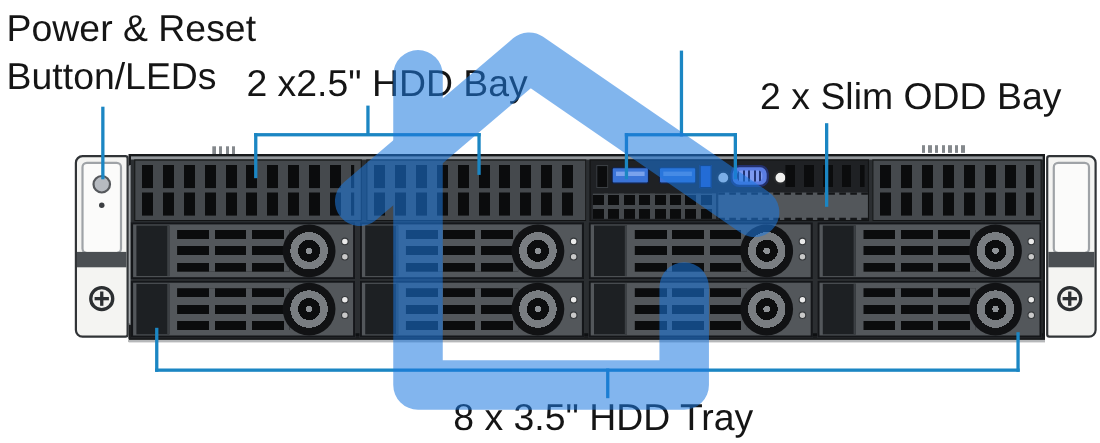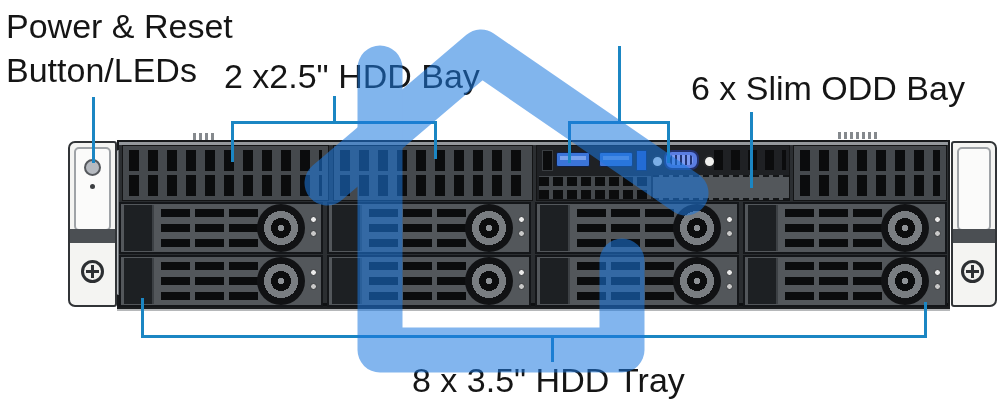--- a/index.html
+++ b/index.html
@@ -210,21 +210,21 @@
   <div class="cl" style="left:141px;top:298px;width:3px;height:40px"></div>
   <div class="cl" style="left:141px;top:335px;width:786px;height:3px"></div>
   <div class="cl" style="left:924px;top:302px;width:3px;height:36px"></div>
   <div class="cl" style="left:551px;top:335px;width:3px;height:27px"></div>
 
   <div class="lbl" style="left:6px;top:4px">
     <div>Power &amp; Reset</div>
     <div>Button/LEDs</div>
   </div>
   <div class="lbl" style="left:224px;top:54px">2 x2.5" HDD Bay</div>
-  <div class="lbl" style="left:691px;top:66px">6 x Slim ODD Bay</div>
+  <div class="lbl" style="left:691px;top:66px">2 x Slim ODD Bay</div>
   <div class="lbl" style="left:412px;top:358px">8 x 3.5" HDD Tray</div>
 
   <svg class="watermark" width="1000" height="403" viewBox="0 0 1000 403">
     <g fill="none" stroke-linecap="round" stroke-linejoin="round" stroke-width="45" opacity="0.55">
       <path d="M327 183 L481 52 L686 193" stroke="#1c79e0"></path>
       <path d="M380 68 L380 350 L622 350 L622 261" stroke="#1c79e0"></path>
     </g>
   </svg>
 </div>
 

